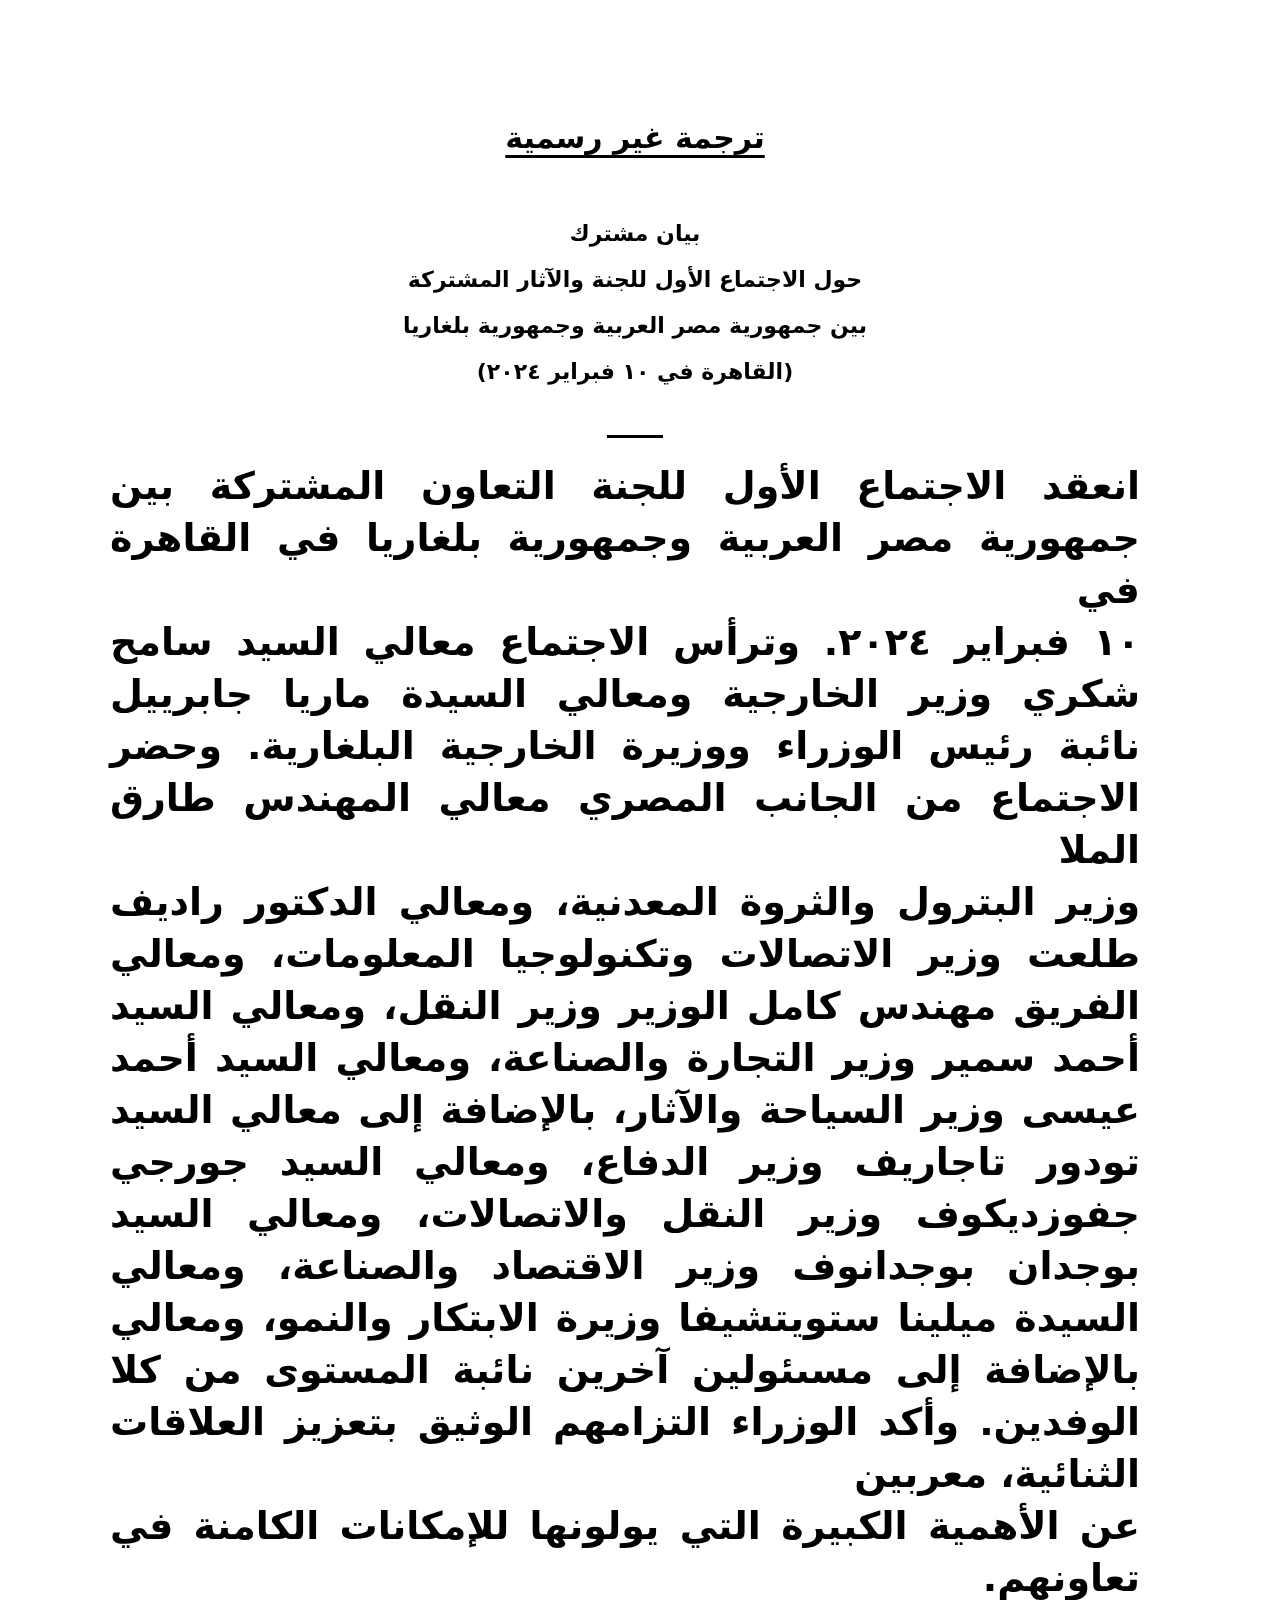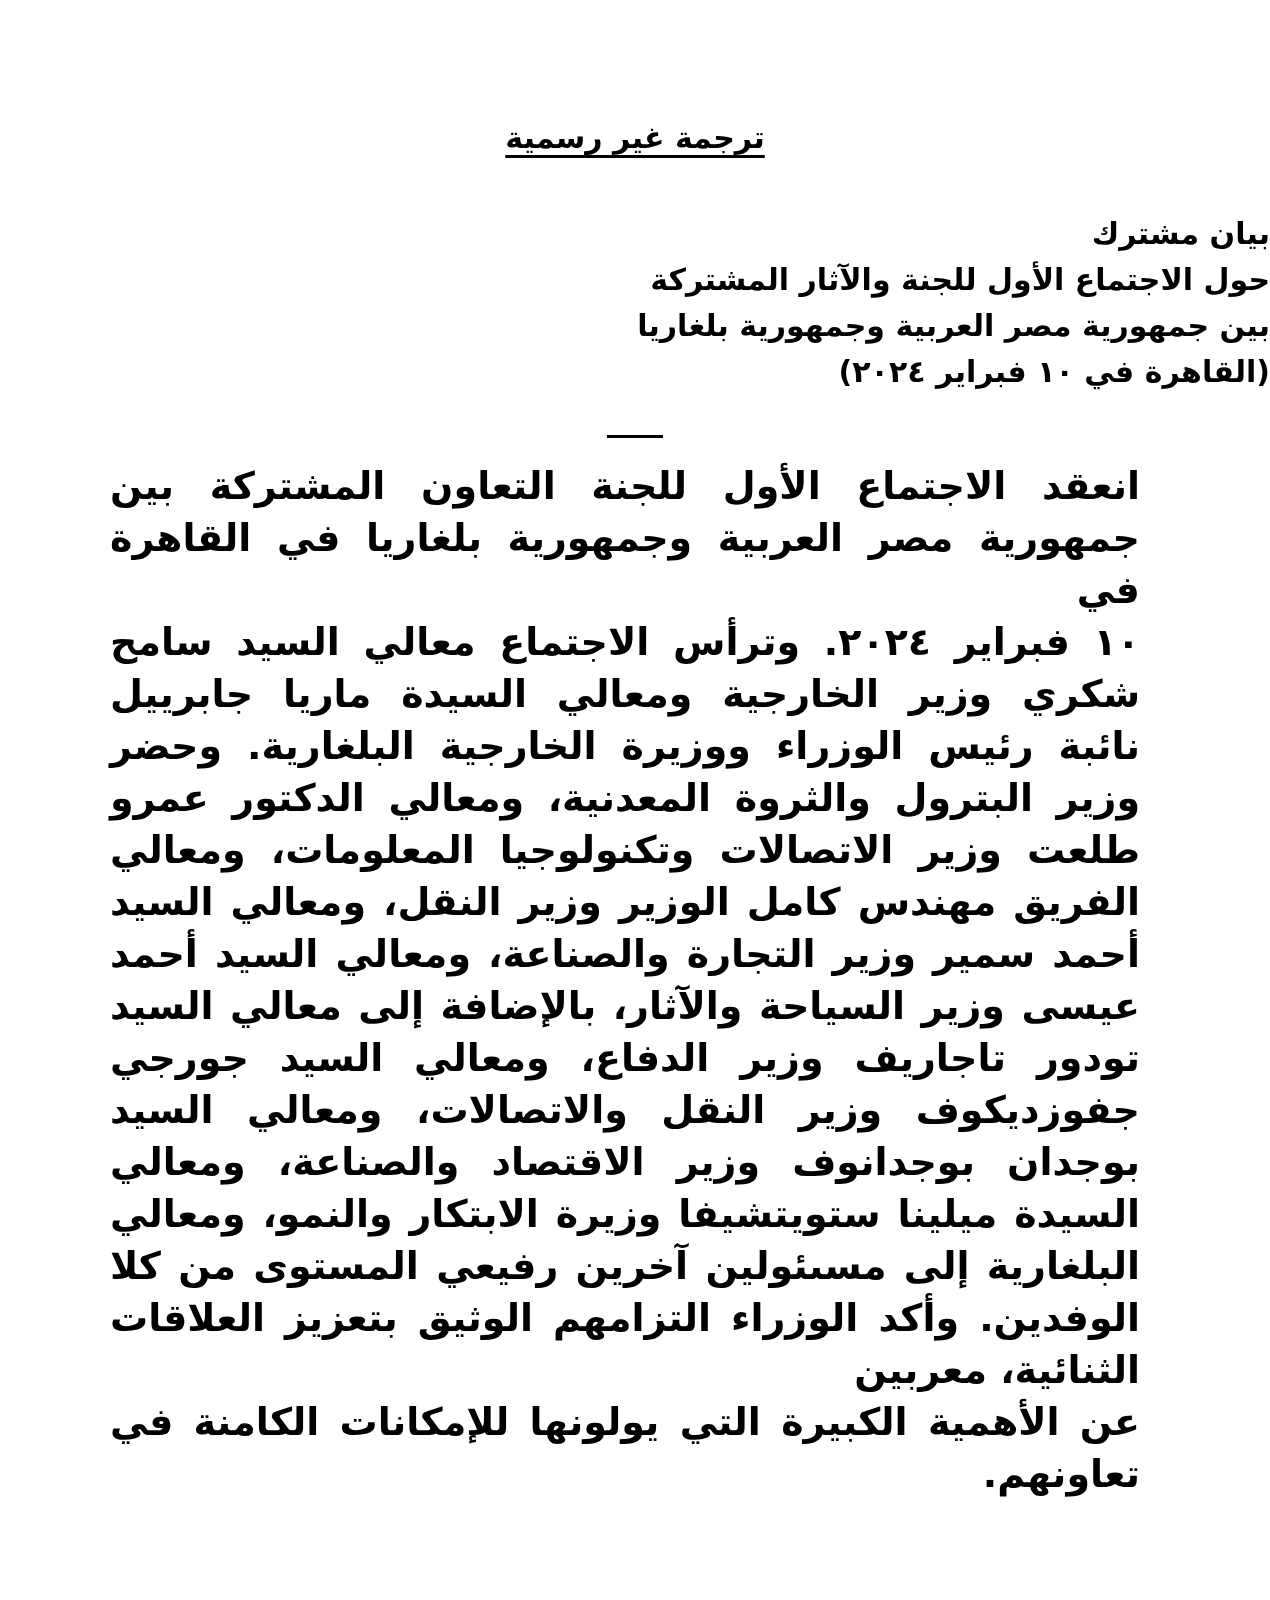--- a/index.html
+++ b/index.html
@@ -31,22 +31,22 @@
   .note span {
     text-decoration: underline;
     text-decoration-thickness: 3px;
     text-underline-offset: 7px;
   }
   .heading {
     position: absolute;
     top: 203px;
     left: 0;
     right: 0;
-    text-align: right;
-    font-size: 30px;
+    text-align: center;
+    font-size: 22px;
     line-height: 46px;
   }
   .divider {
     position: absolute;
     top: 427px;
     left: 607px;
     width: 56px;
     height: 0;
     border-top: 3px solid #000000;
   }
@@ -84,29 +84,30 @@
   </div>
 
   <div class="divider"></div>
 
   <div class="body-text">
     <div class="bl">انعقد الاجتماع الأول للجنة التعاون المشتركة بين</div>
     <div class="bl">جمهورية مصر العربية وجمهورية بلغاريا في القاهرة في</div>
     <div class="bl">١٠ فبراير ٢٠٢٤. وترأس الاجتماع معالي السيد سامح</div>
     <div class="bl">شكري وزير الخارجية ومعالي السيدة ماريا جابرييل</div>
     <div class="bl">نائبة رئيس الوزراء ووزيرة الخارجية البلغارية. وحضر</div>
-    <div class="bl">وزير البترول والثروة المعدنية، ومعالي الدكتور عمرو</div>
+    <div class="bl">الاجتماع من الجانب المصري معالي المهندس طارق الملا</div>
+    <div class="bl">وزير البترول والثروة المعدنية، ومعالي الدكتور راديف</div>
     <div class="bl">طلعت وزير الاتصالات وتكنولوجيا المعلومات، ومعالي</div>
     <div class="bl">الفريق مهندس كامل الوزير وزير النقل، ومعالي السيد</div>
     <div class="bl">أحمد سمير وزير التجارة والصناعة، ومعالي السيد أحمد</div>
     <div class="bl">عيسى وزير السياحة والآثار، بالإضافة إلى معالي السيد</div>
     <div class="bl">تودور تاجاريف وزير الدفاع، ومعالي السيد جورجي</div>
     <div class="bl">جفوزديكوف وزير النقل والاتصالات، ومعالي السيد</div>
     <div class="bl">بوجدان بوجدانوف وزير الاقتصاد والصناعة، ومعالي</div>
     <div class="bl">السيدة ميلينا ستويتشيفا وزيرة الابتكار والنمو، ومعالي</div>
-    <div class="bl">البلغارية إلى مسىئولين آخرين رفيعي المستوى من كلا</div>
+    <div class="bl">بالإضافة إلى مسىئولين آخرين نائبة المستوى من كلا</div>
     <div class="bl">الوفدين. وأكد الوزراء التزامهم الوثيق بتعزيز العلاقات</div>
     <div class="bl s">الثنائية، معربين</div>
     <div class="bl">عن الأهمية الكبيرة التي يولونها للإمكانات الكامنة في</div>
     <div class="bl s">تعاونهم.</div>
   </div>
 
 </div>
 
 </body></html>

